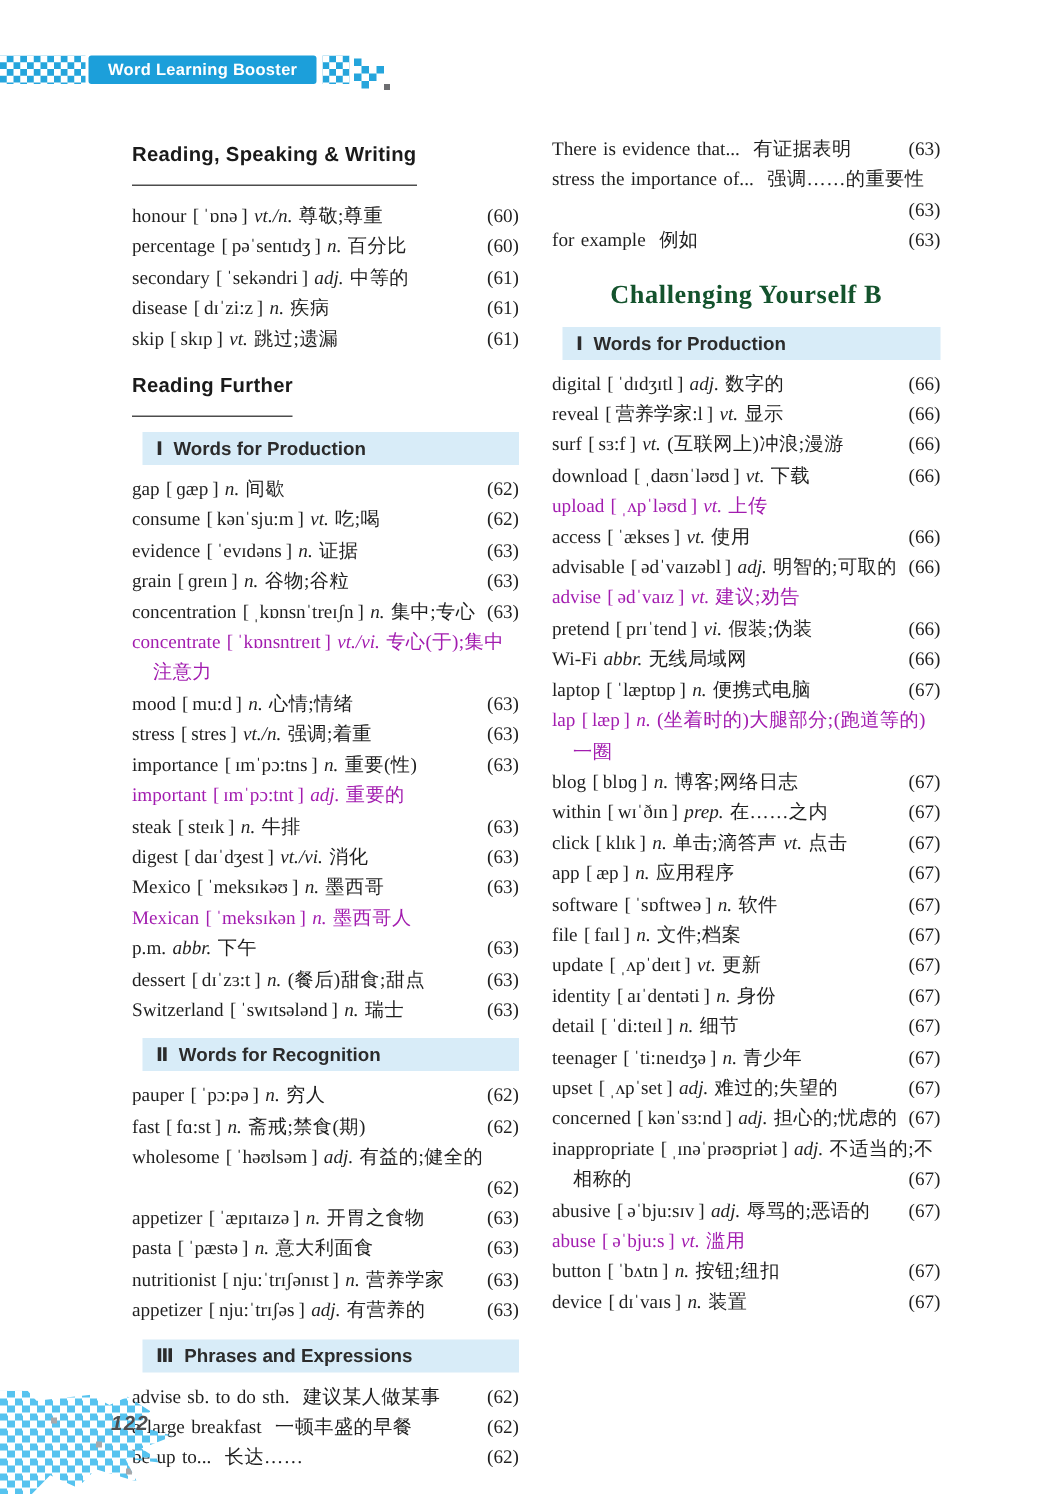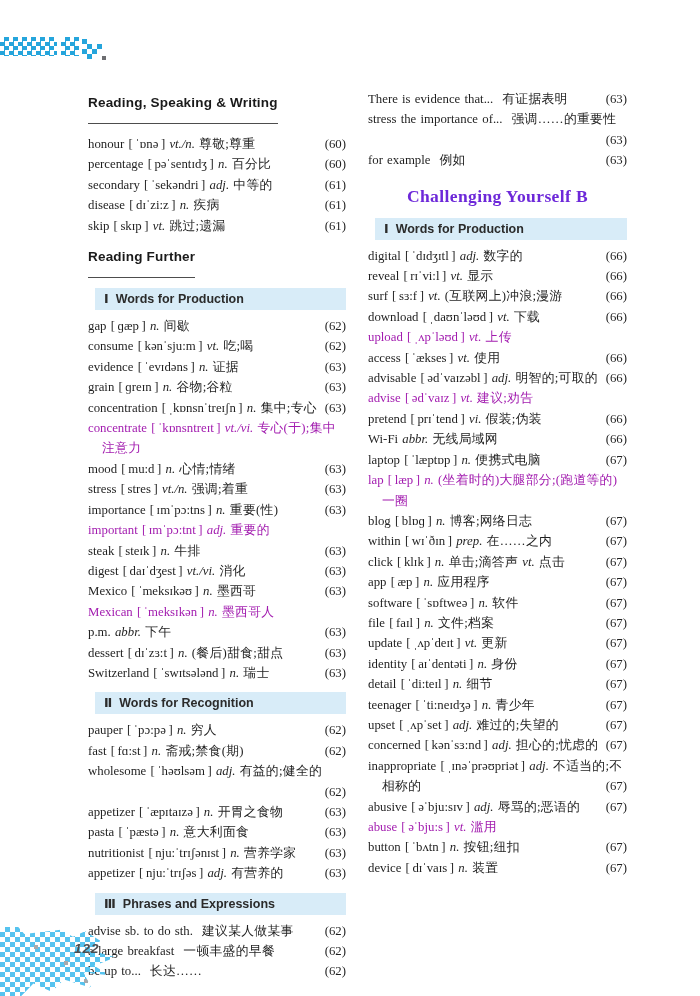--- a/index.html
+++ b/index.html
@@ -26,21 +26,21 @@
 
   .col-heading{font-family:"Liberation Sans","DejaVu Sans",sans-serif;font-weight:bold;
         font-size:13.5px;color:#1a1a1a;margin:0 0 10px;}
   .col-heading + .col-heading, .entry + .col-heading, .phrase + .col-heading{margin-top:13px;}
   .col-heading .hd{display:inline-block;border-bottom:1.5px solid #4d4d4d;padding-bottom:13px;letter-spacing:.2px;}
 
   .band{background:#d8ecf8;margin:9px 0 6px 7px;padding:3px 4px 4px 9px;
         font-family:"Liberation Sans","DejaVu Sans",sans-serif;font-size:12.5px;font-weight:600;color:#2b2b2b;}
   .band .num{margin-right:7px;}
 
-  .chapter{font-size:17.5px;font-weight:bold;text-align:center;margin:15px 0 11px;color:#6d28d9;letter-spacing:.4px;}
+  .chapter{font-size:17.5px;font-weight:bold;text-align:center;margin:15px 0 11px;color:#14532d;letter-spacing:.4px;}
 
   .entry,.phrase{display:flow-root;font-size:12.8px;line-height:20.4px;
         padding-left:14px;text-indent:-14px;word-spacing:1px;}
   .entry .pg,.phrase .pg{float:right;text-indent:0;padding-left:6px;}
   .entry .ph::before{content:"[\2009";}
   .entry .ph::after{content:"\2009]";}
   .entry .pos{font-style:italic;}
   .entry.blue{color:#a21caf;}
   .phrase .cn{margin-left:9px;}
   .cn{letter-spacing:.3px;}
@@ -53,20 +53,23 @@
         clip-path:polygon(0 0,12% 0,16% 10%,40% 4%,48% 14%,56% 6%,66% 20%,60% 34%,76% 44%,62% 56%,72% 70%,55% 66%,60% 88%,42% 76%,34% 94%,22% 82%,14% 100%,0 100%);}
   .bottom-deco i{position:absolute;width:4px;height:4px;background:#a7a9ac;}
 </style>
 </head>
 <body>
 
 <div class="page">
 
   <div class="header">
     <div class="checker checker-left"></div>
+    <div class="header-label">
+      <span>Word Learning Booster</span>
+    </div>
     <div class="tail">
       <div class="patch"></div>
       <i style="left:21px;top:2px"></i>
         <i style="left:26px;top:7px"></i>
       <i style="left:21px;top:12px"></i>
         <i style="left:31px;top:12px"></i>
       <i style="left:26px;top:17px"></i>
         <i style="left:36px;top:7px"></i>
       <i class="g" style="left:41px;top:19px"></i>
     </div>
@@ -111,21 +114,21 @@
       <div class="phrase"><span class="en">a large breakfast</span><span class="cn">一顿丰盛的早餐</span><span class="pg">(62)</span></div>
       <div class="phrase"><span class="en">be up to...</span><span class="cn">长达……</span><span class="pg">(62)</span></div>
     </div>
   <div class="col col-right">
       <div class="phrase"><span class="en">There is evidence that...</span><span class="cn">有证据表明</span><span class="pg">(63)</span></div>
       <div class="phrase"><span class="en">stress the importance of...</span><span class="cn">强调……的重要性</span><span class="pg">(63)</span></div>
       <div class="phrase"><span class="en">for example</span><span class="cn">例如</span><span class="pg">(63)</span></div>
       <div class="chapter">Challenging Yourself B</div>
       <div class="band"><span class="num">Ⅰ</span><span class="lbl">Words for Production</span></div>
       <div class="entry"><span class="w">digital</span> <span class="ph">ˈdɪdʒɪtl</span> <span class="pos">adj.</span> <span class="cn">数字的</span><span class="pg">(66)</span></div>
-      <div class="entry"><span class="w">reveal</span> <span class="ph">rɪˈvi:l</span> <span class="pos">vt.</span> <span class="cn">显示</span><span class="pg">(66)</span></div>
+      <div class="entry"><span class="w">reveal</span> <span class="ph">营养学家:l</span> <span class="pos">vt.</span> <span class="cn">显示</span><span class="pg">(66)</span></div>
       <div class="entry"><span class="w">surf</span> <span class="ph">sɜ:f</span> <span class="pos">vt.</span> <span class="cn">(互联网上)冲浪;漫游</span><span class="pg">(66)</span></div>
       <div class="entry"><span class="w">download</span> <span class="ph">ˌdaʊnˈləʊd</span> <span class="pos">vt.</span> <span class="cn">下载</span><span class="pg">(66)</span></div>
       <div class="entry blue"><span class="w">upload</span> <span class="ph">ˌʌpˈləʊd</span> <span class="pos">vt.</span> <span class="cn">上传</span></div>
       <div class="entry"><span class="w">access</span> <span class="ph">ˈækses</span> <span class="pos">vt.</span> <span class="cn">使用</span><span class="pg">(66)</span></div>
       <div class="entry"><span class="w">advisable</span> <span class="ph">ədˈvaɪzəbl</span> <span class="pos">adj.</span> <span class="cn">明智的;可取的</span><span class="pg">(66)</span></div>
       <div class="entry blue"><span class="w">advise</span> <span class="ph">ədˈvaɪz</span> <span class="pos">vt.</span> <span class="cn">建议;劝告</span></div>
       <div class="entry"><span class="w">pretend</span> <span class="ph">prɪˈtend</span> <span class="pos">vi.</span> <span class="cn">假装;伪装</span><span class="pg">(66)</span></div>
       <div class="entry"><span class="w">Wi-Fi</span> <span class="pos">abbr.</span> <span class="cn">无线局域网</span><span class="pg">(66)</span></div>
       <div class="entry"><span class="w">laptop</span> <span class="ph">ˈlæptɒp</span> <span class="pos">n.</span> <span class="cn">便携式电脑</span><span class="pg">(67)</span></div>
       <div class="entry blue"><span class="w">lap</span> <span class="ph">læp</span> <span class="pos">n.</span> <span class="cn">(坐着时的)大腿部分;(跑道等的)一圈</span></div>

